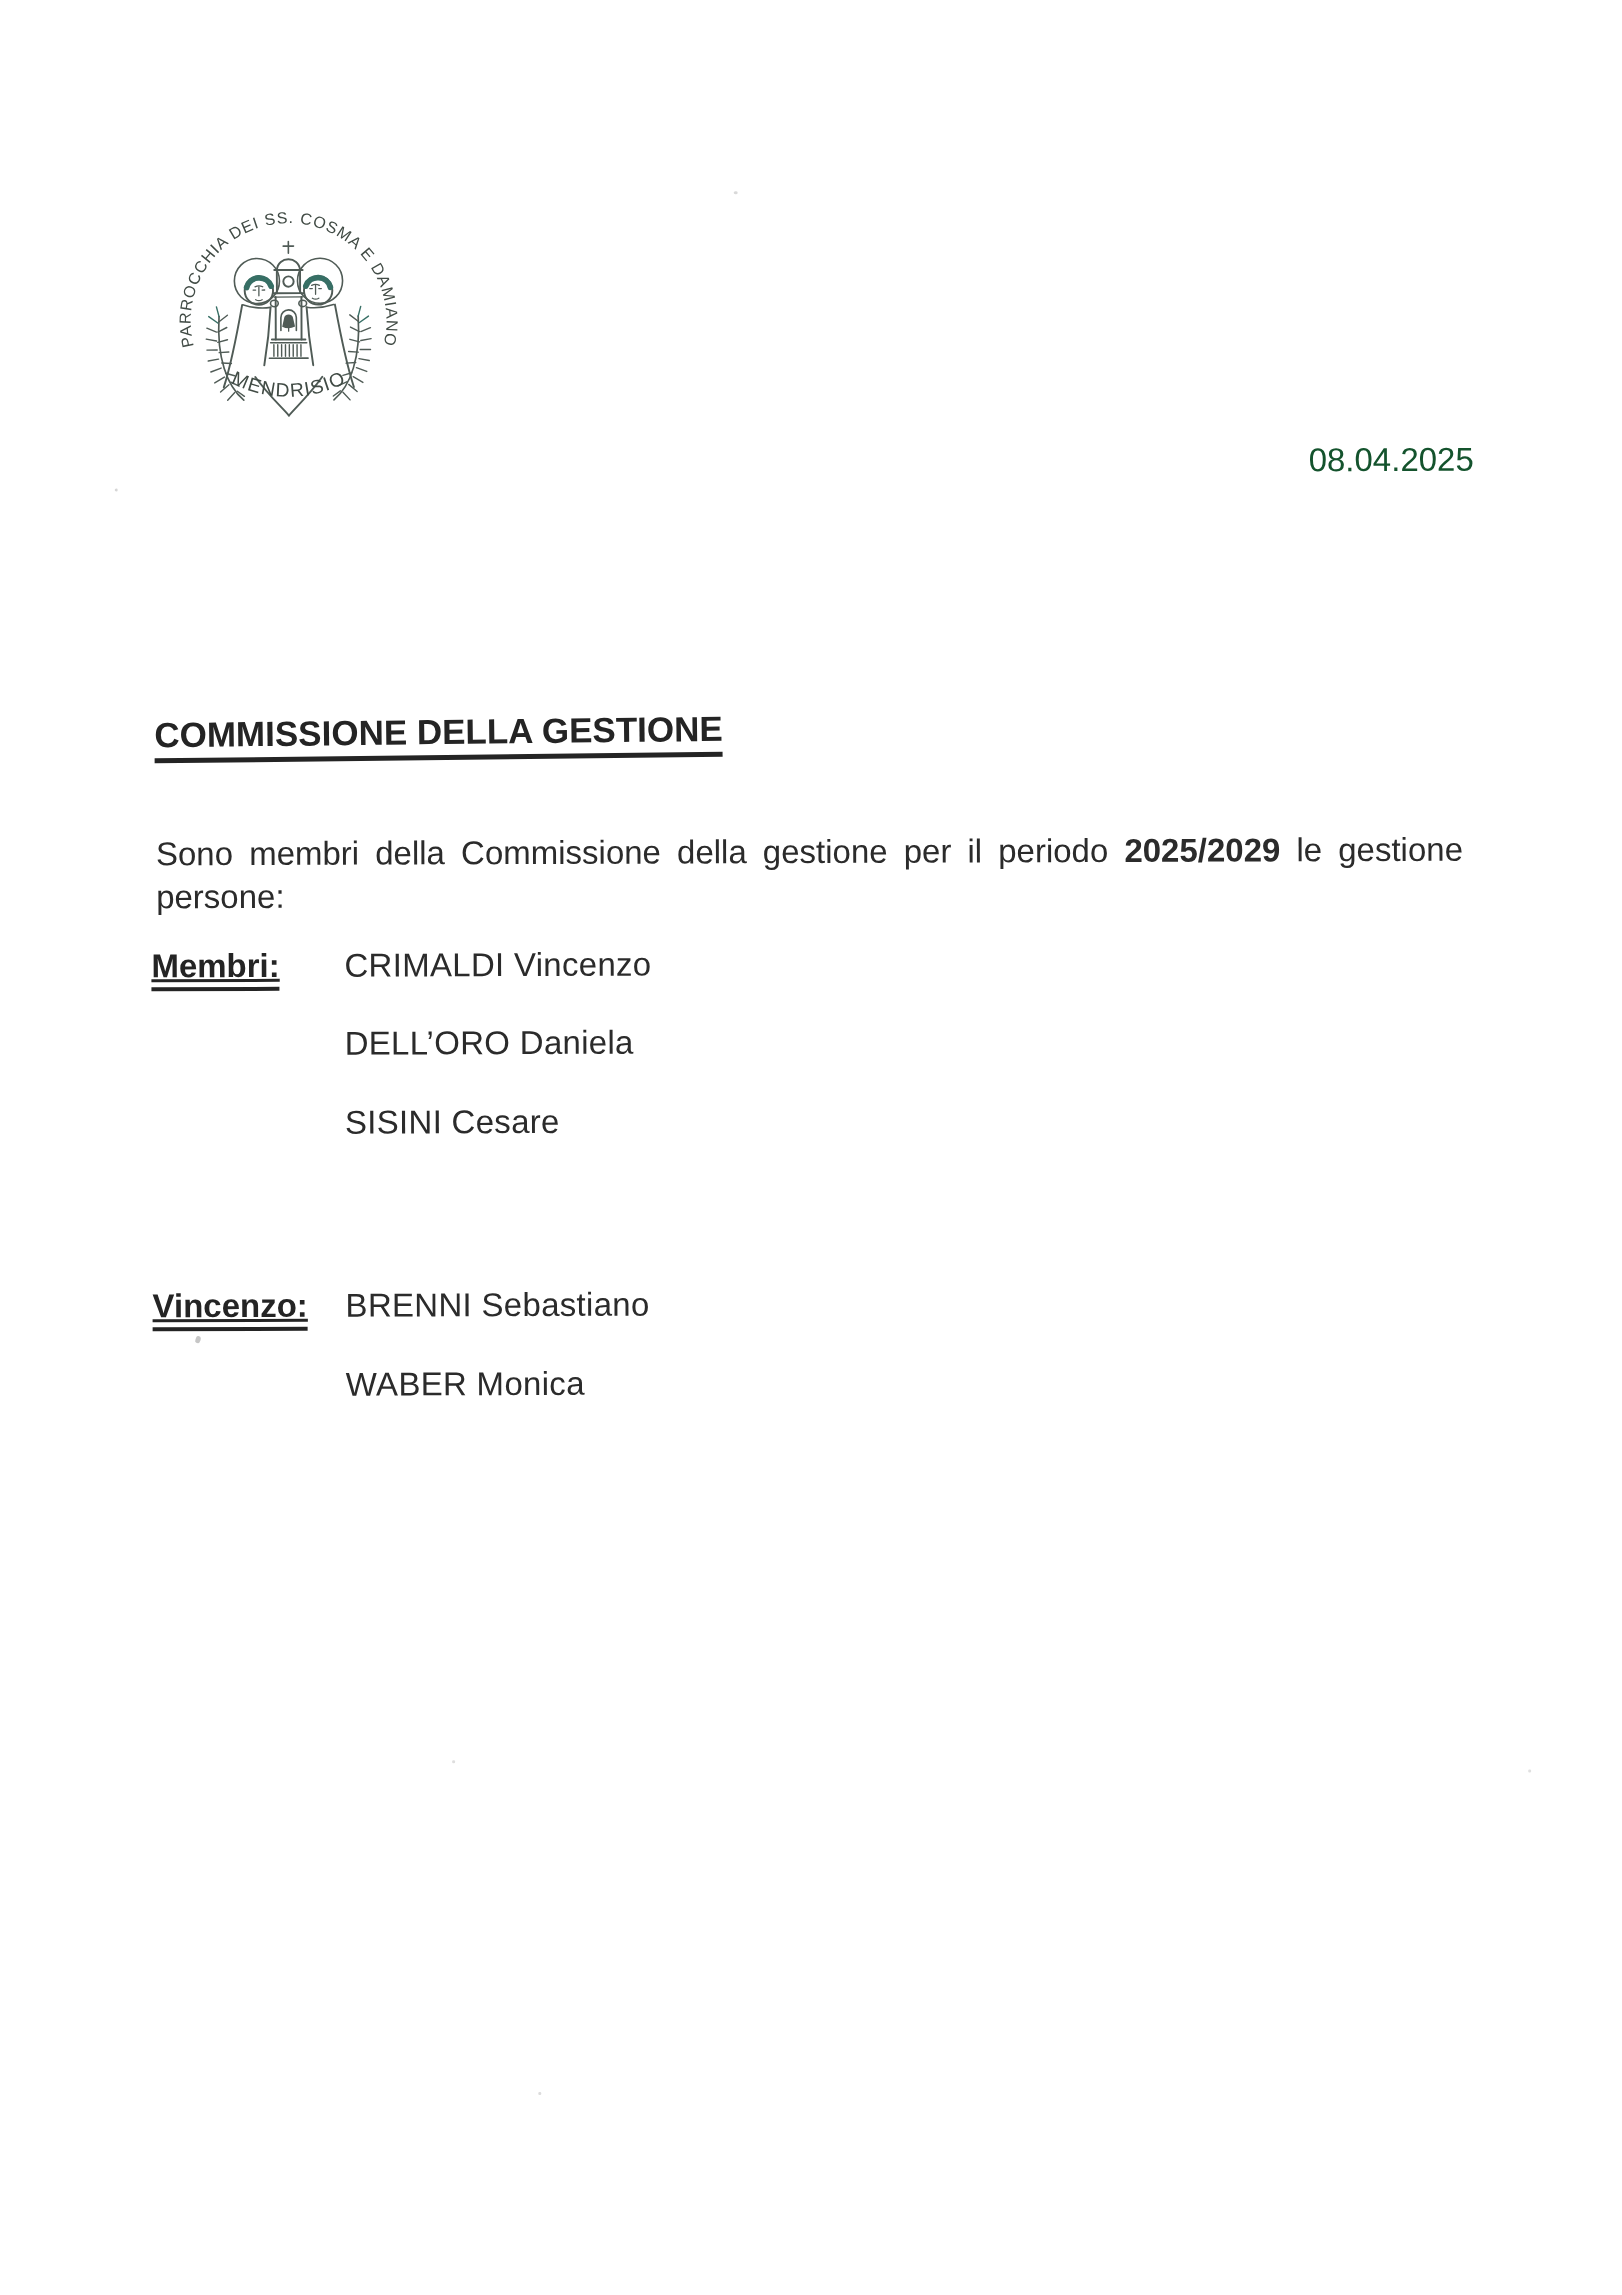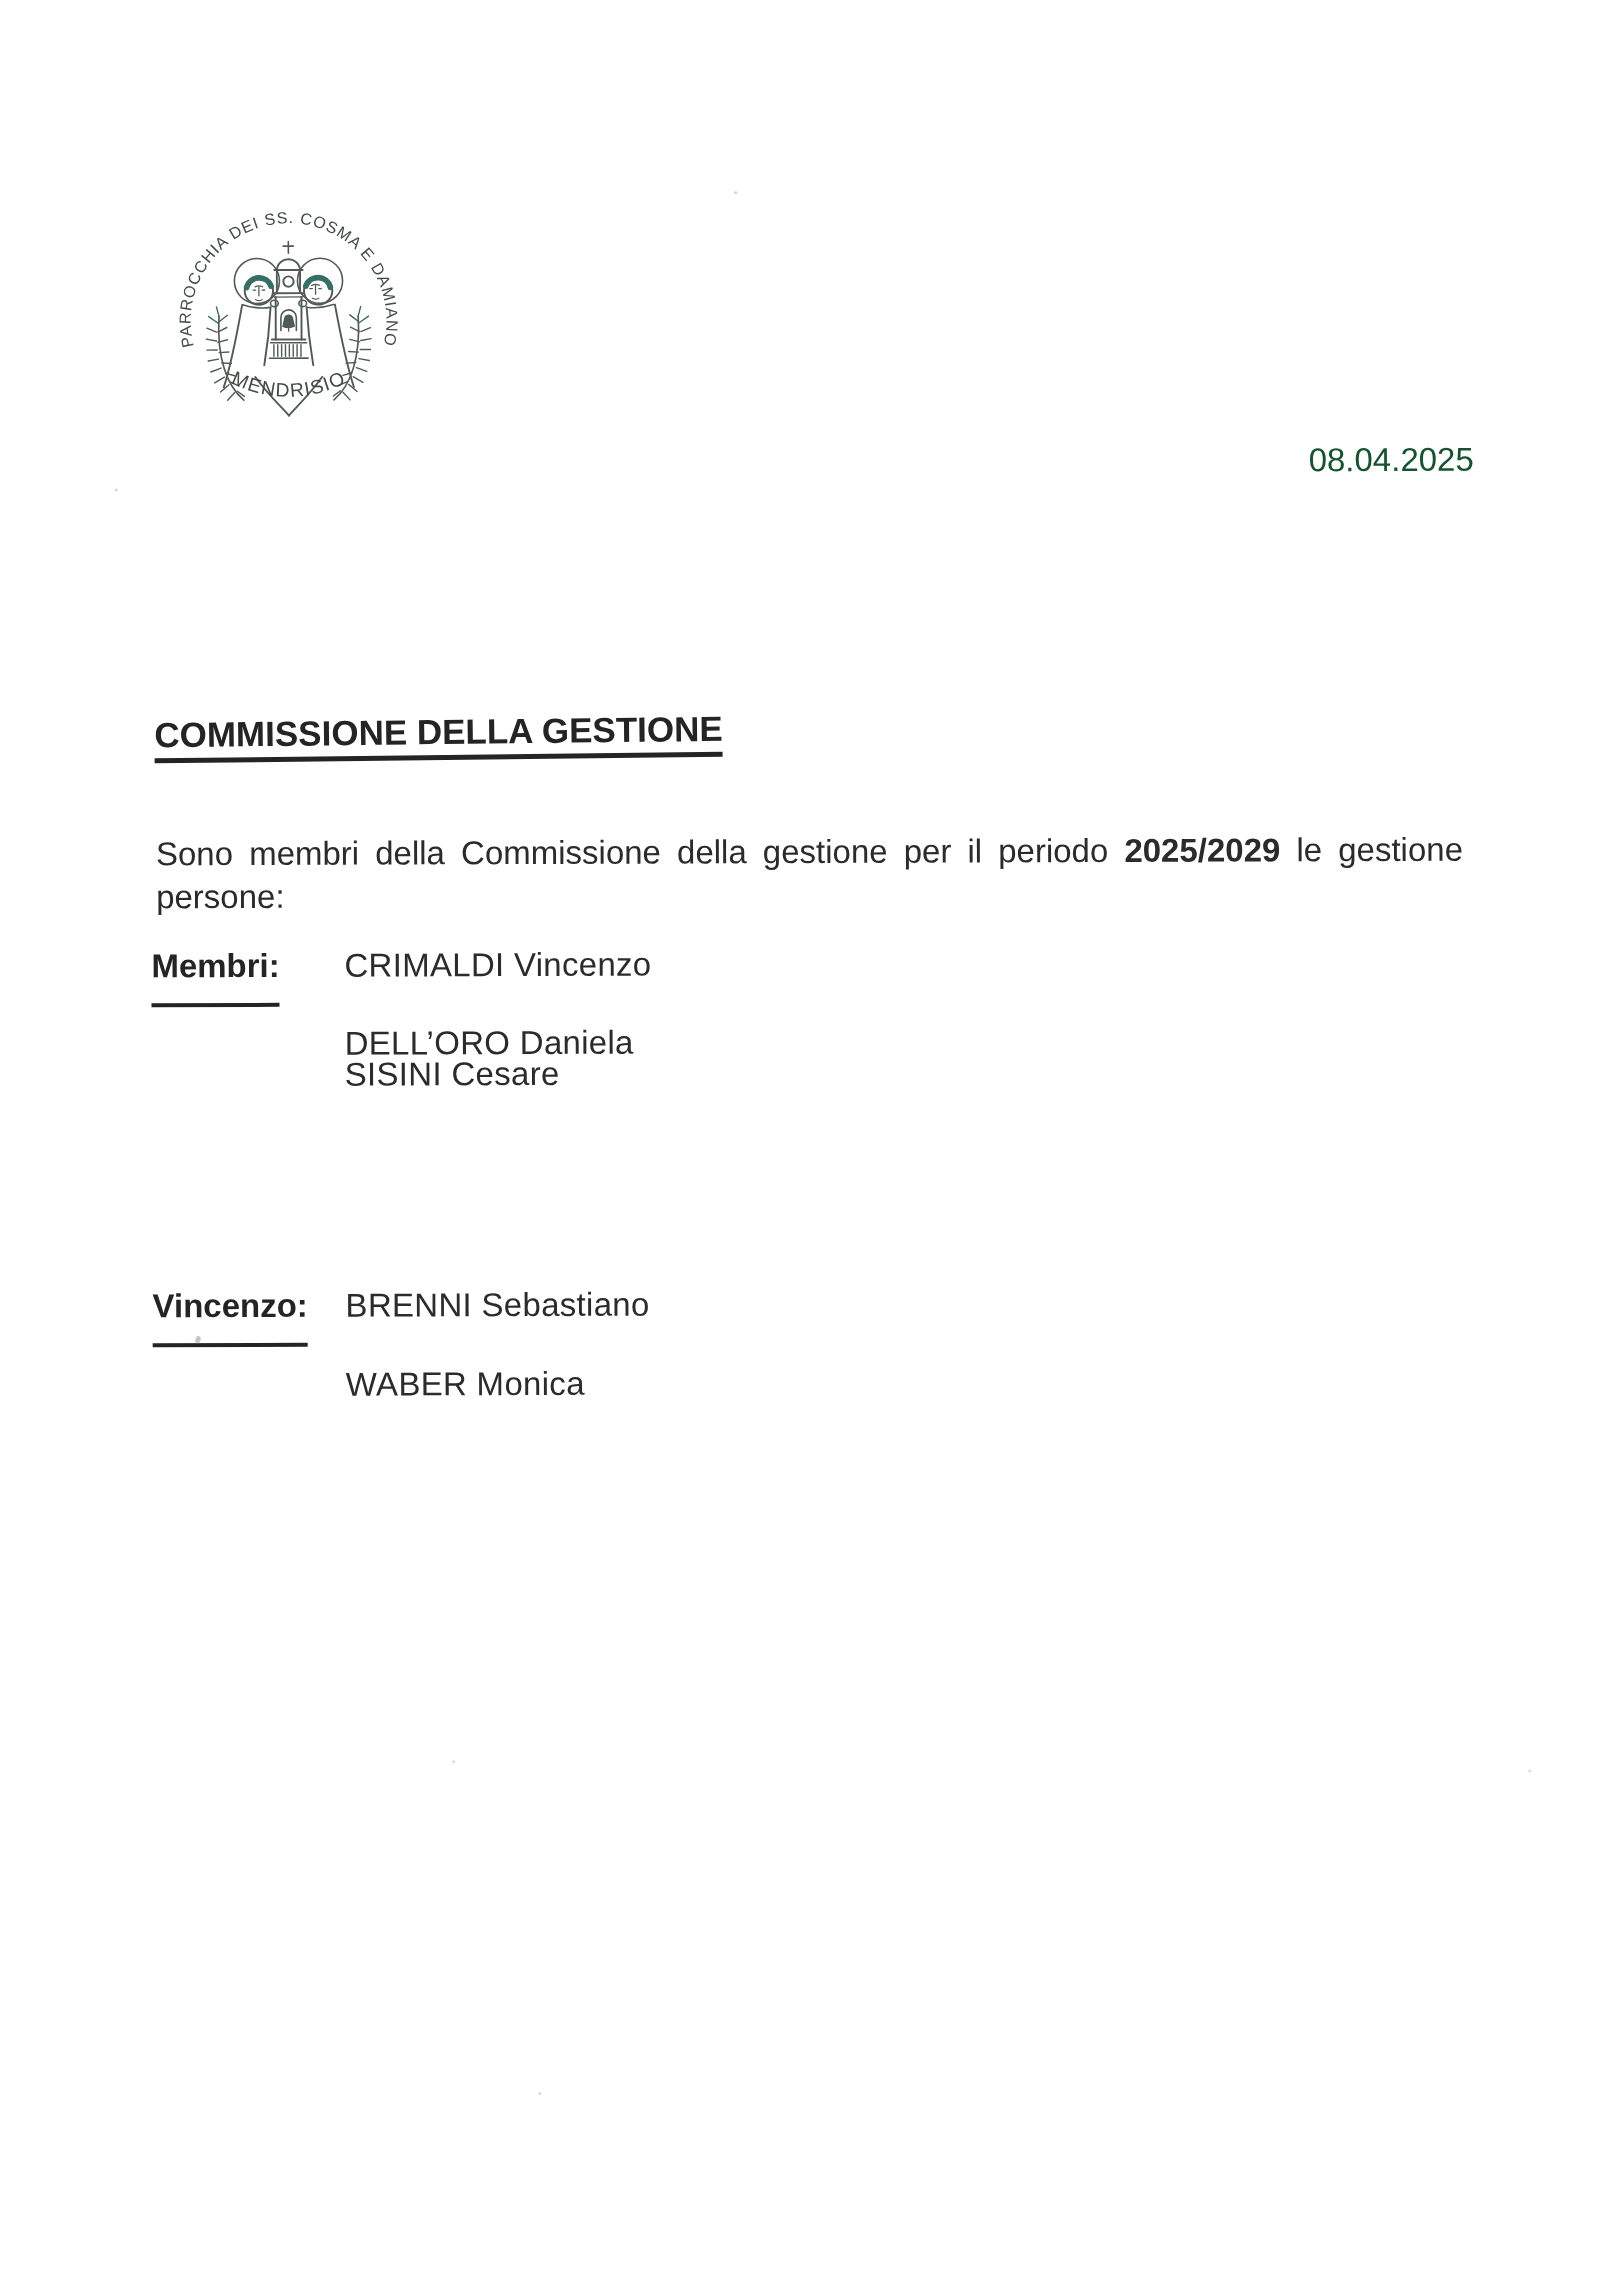--- a/index.html
+++ b/index.html
@@ -51,31 +51,32 @@
   }
   .para .justify { text-align:justify; text-align-last:justify; text-justify:inter-word; }
   .b { font-weight:bold; }
   .label {
     position:absolute; left:152px;
     font-size:33px; font-weight:bold; color:#242424;
   }
   .label span {
     display:inline-block;
     border-bottom:4.6px solid #242424;
-    padding-bottom:18px;
+    padding-bottom:2px;
+    text-decoration:underline;
   }
   .pname {
     position:absolute; left:345px;
     font-size:33px; color:#2b2b2b; letter-spacing:0.3px;
   }
   
   .r-membri   { top:945px; }
   .r-name1    { top:945px; }
   .r-name2    { top:1023px; }
-  .r-name3    { top:1054px; }
+  .r-name3    { top:1102px; }
   .r-suppl    { top:1285px; }
   .r-name4    { top:1285px; }
   .r-name5    { top:1364px; }
   
   .speck { position:absolute; border-radius:50%; pointer-events:none; }
   .s1 { left:737px; top:191px;  width:3.9px;  height:3.3px;  background:#d9d9d9; }
   .s2 { left:117px;  top:486px;  width:3.3px;  height:3.3px;  background:#d6d6d6; }
   .s3 { left:195px;  top:1334px; width:4.6px;  height:6.5px; background:#c6c6c6; transform:rotate(18deg); border-radius:40% 60% 60% 40%; }
   .s4 { left:450px;  top:1759px; width:2.6px;  height:2.6px;  background:#dedede; }
   .s5 { left:1526px; top:1772px; width:2.6px;  height:2.6px;  background:#e0e0e0; }

